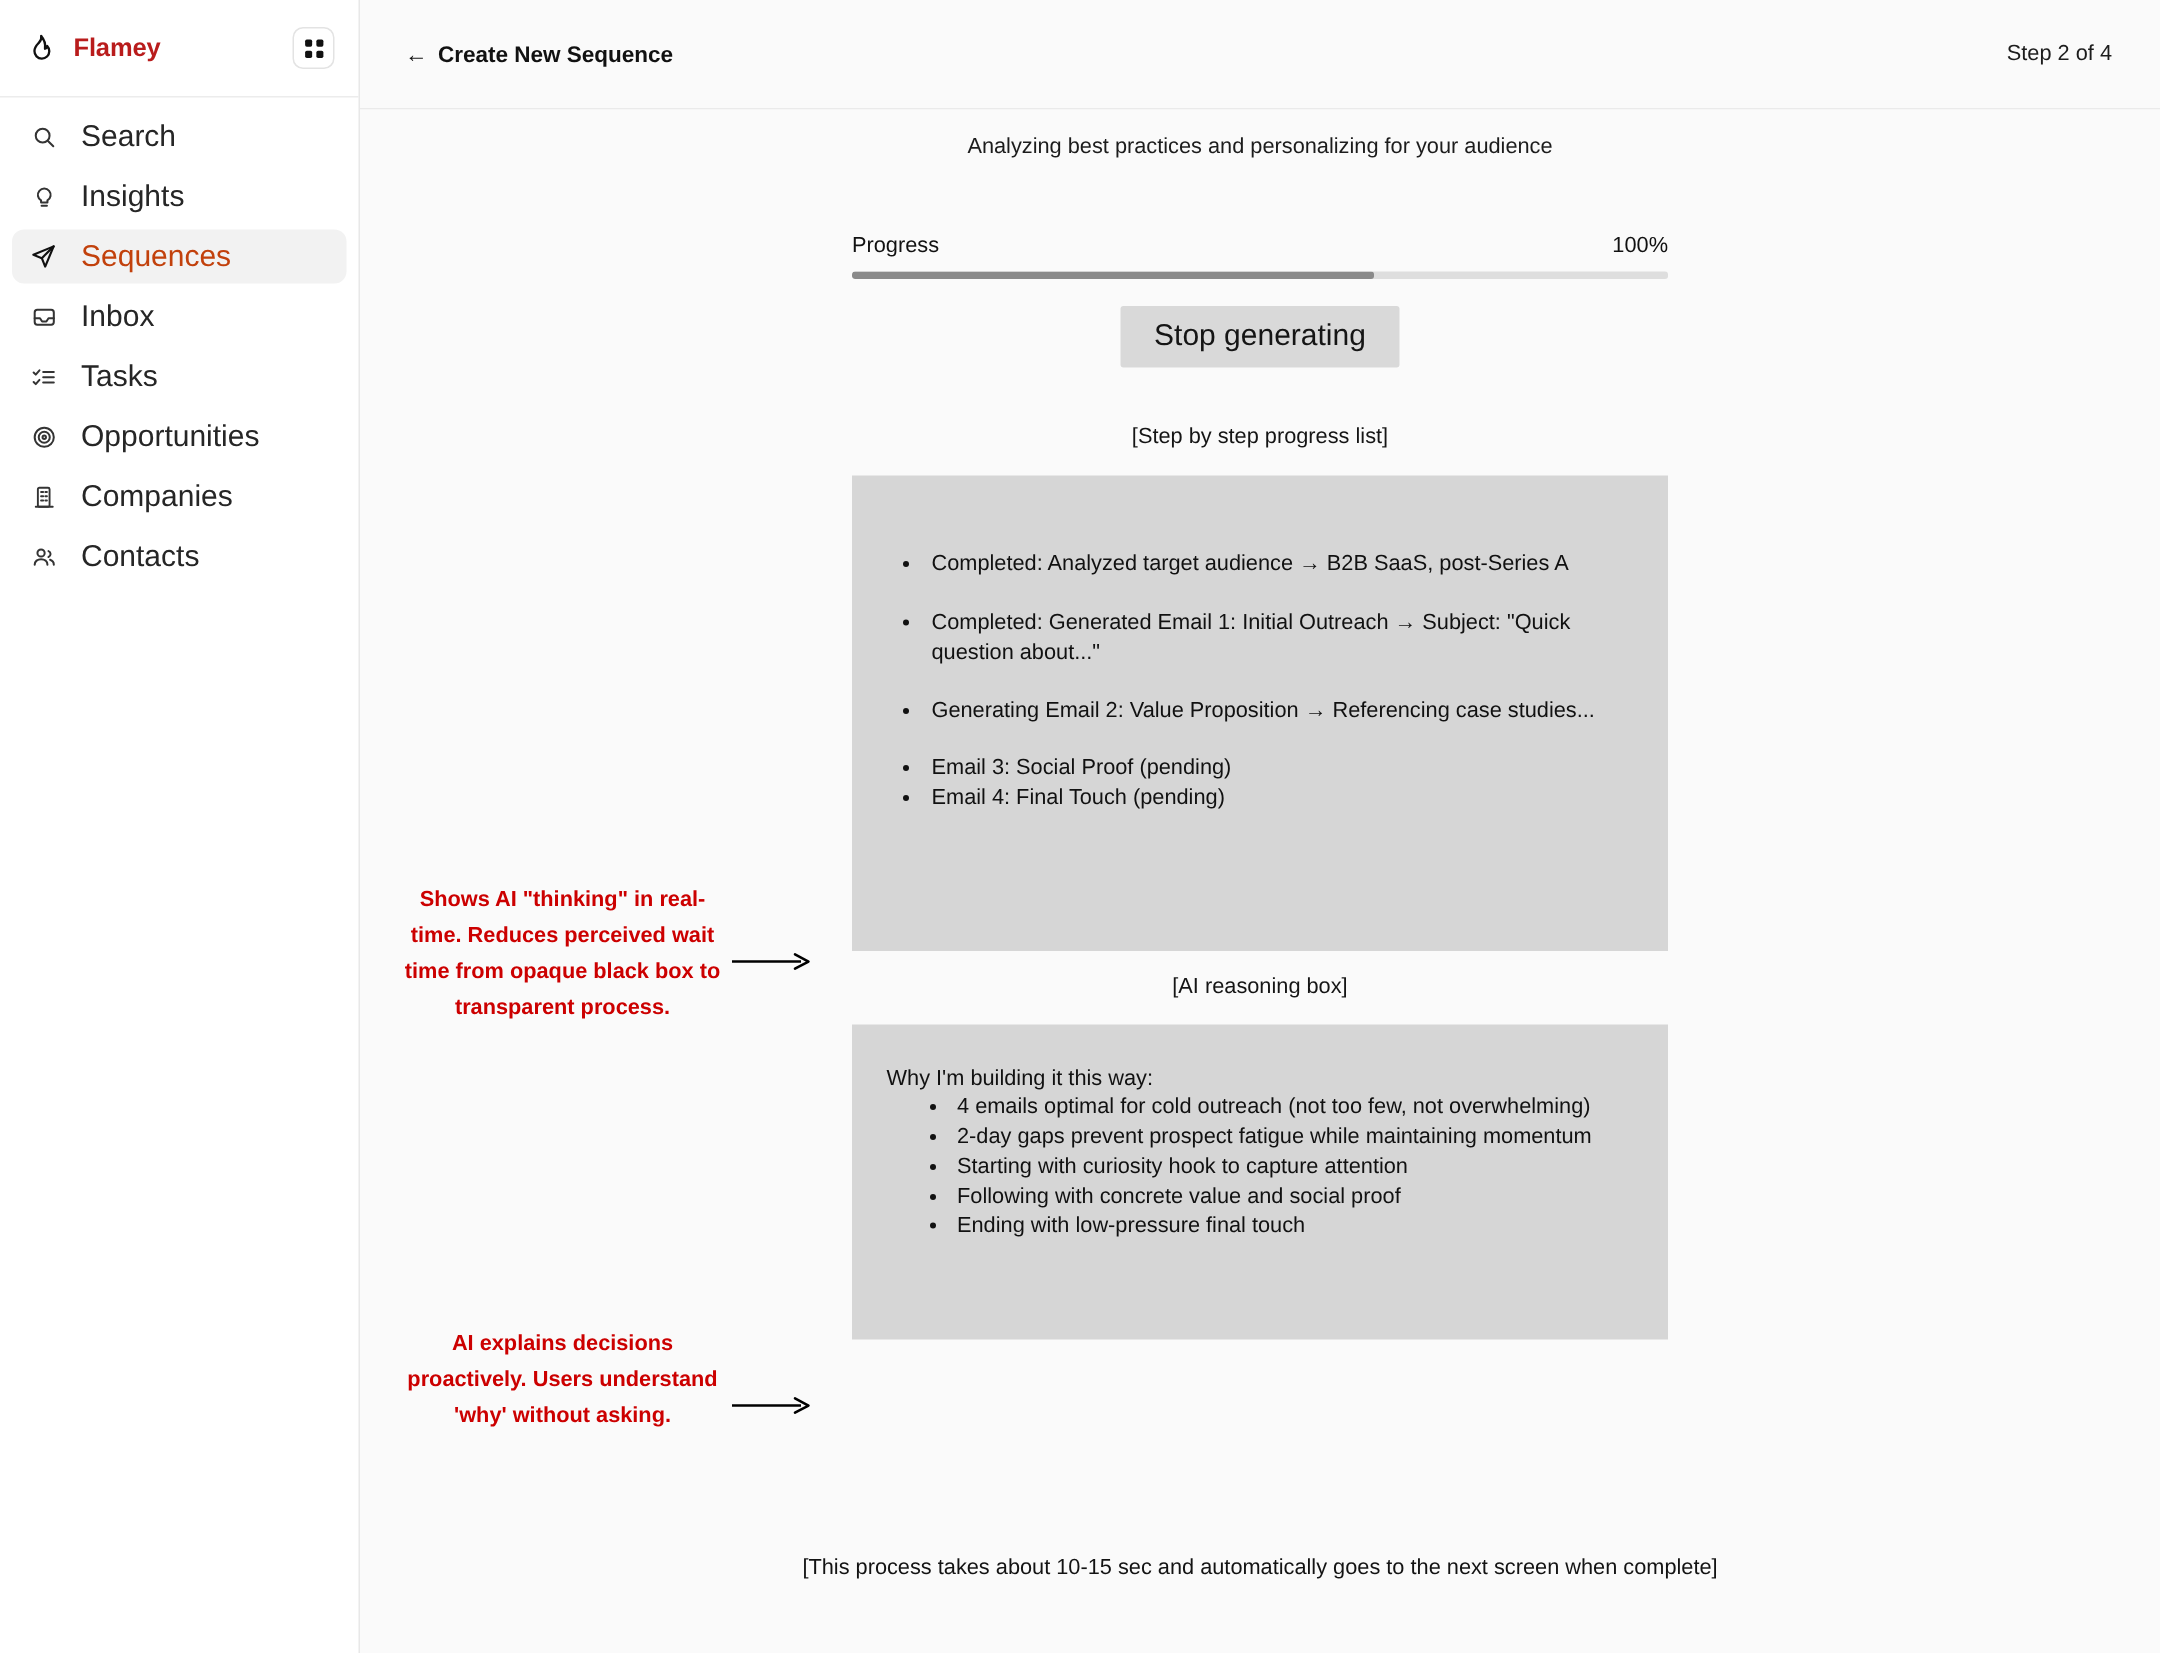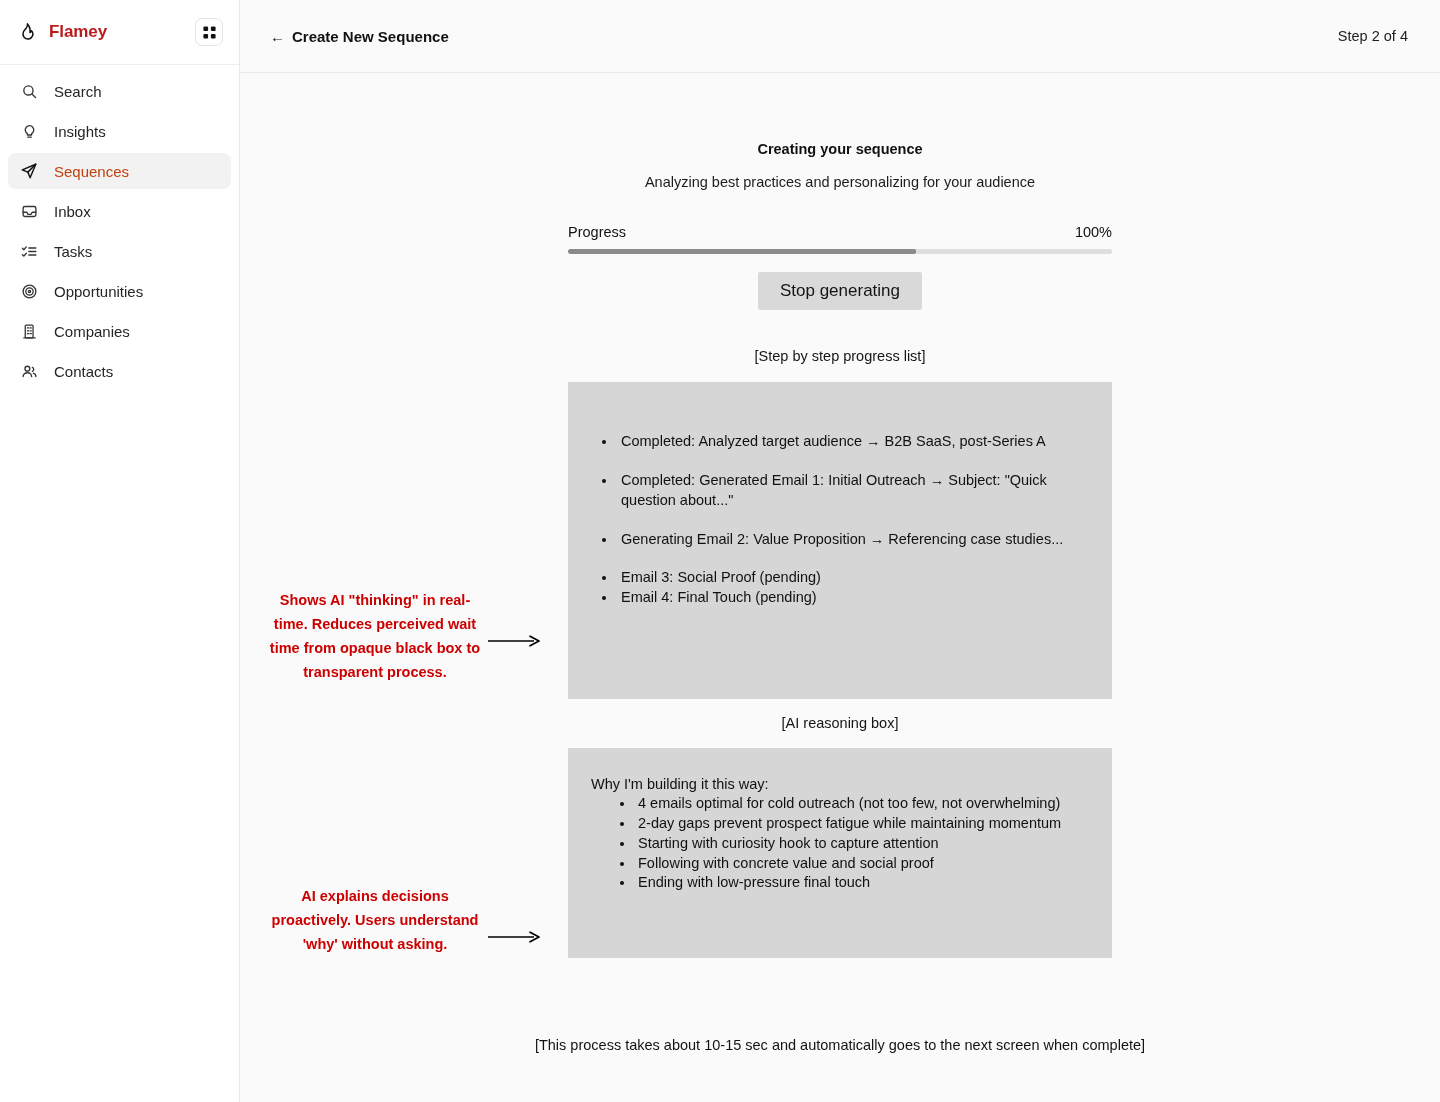--- a/index.html
+++ b/index.html
@@ -48,21 +48,21 @@
     padding: 0 12px; margin-bottom: 4px;
     cursor: pointer; color: #2b2b2b;
   }
   .nav-item.active { background: #f2f2f2; }
   .nav-item .nav-ico {
     width: 18px; height: 18px; flex: 0 0 18px;
     display: flex; align-items: center; justify-content: center;
     color: #343434;
   }
   .nav-item .nav-label {
-    margin-left: 16px; font-size: 15px; color: #262626;
+    margin-left: 16px; font-size: 20px; color: #262626;
     white-space: nowrap;
     text-align: center;
   }
   .nav-item.active .nav-label { color: #c2410c; }
 
   
   .main {
     flex: 1 1 auto; height: 1102px;
     display: flex; flex-direction: column;
     background: #fafafa;
@@ -103,21 +103,21 @@
     text-align: center;
     font-size: 14.5px; font-weight: 700; color: #111;
     margin-top: 68px;
   }
   .creating-sub {
     text-align: center;
     font-size: 14.5px; color: #1c1c1c;
     margin-top: 17px;
   }
 
-  .progress-wrap { margin-top: 34px; position: relative; }
+  .progress-wrap { margin-top: 50px; position: relative; }
   .progress-row {
     display: flex; align-items: flex-end; justify-content: space-between;
   }
   .progress-label { font-size: 14.5px; color: #111; }
   .progress-pct { font-size: 14.5px; color: #111; }
   .progress-track {
     margin-top: 9px;
     height: 5px; width: 100%;
     background: #dedede; border-radius: 2px;
     overflow: hidden;
@@ -126,21 +126,21 @@
     height: 100%; width: 64%;
     background: #8a8a8a; border-radius: 2px;
   }
 
   .stop-btn-row { display: flex; justify-content: center; margin-top: 18px; }
   .stop-btn {
     background: #d9d9d9;
     color: #151515;
     border: none; border-radius: 2px;
     font-family: "Liberation Sans", sans-serif;
-    font-size: 17px;
+    font-size: 20px;
     padding: 9px 22px;
     cursor: pointer;
   }
 
   .section-caption {
     text-align: center;
     font-size: 14.5px; color: #151515;
   }
   .cap-steps { margin-top: 38px; }
   .cap-reason { margin-top: 16px; }
@@ -340,21 +340,20 @@
         <span class="back-arrow">←</span>
         <span>Create New Sequence</span>
       </div>
       <div class="step-indicator">Step 2 of 4</div>
     </header>
 
     <div class="content">
 
       <div class="center-col">
 
-        <div class="creating-title">Creating your sequence</div>
         <div class="creating-sub">Analyzing best practices and personalizing for your audience</div>
 
         <div class="progress-wrap">
           <div class="progress-row">
             <span class="progress-label">Progress</span>
             <span class="progress-pct">100%</span>
           </div>
           <div class="progress-track">
             <div class="progress-fill" id="pfill" style="width: 64%;"></div>
           </div>

